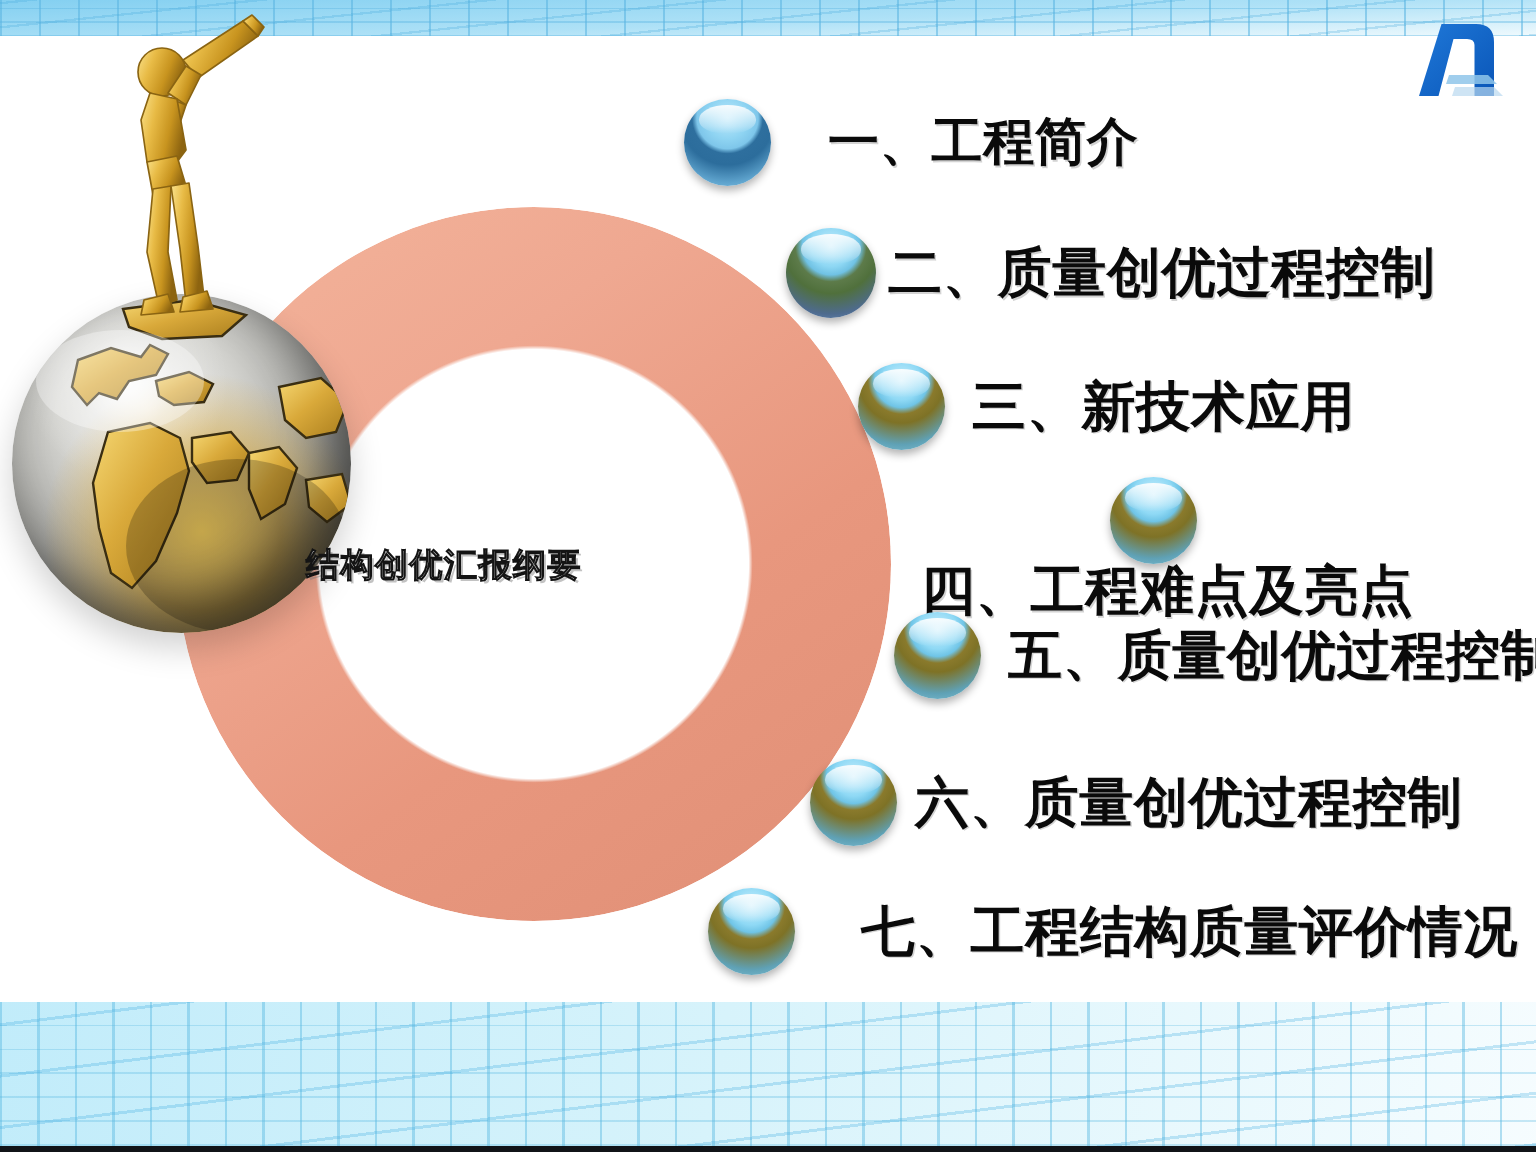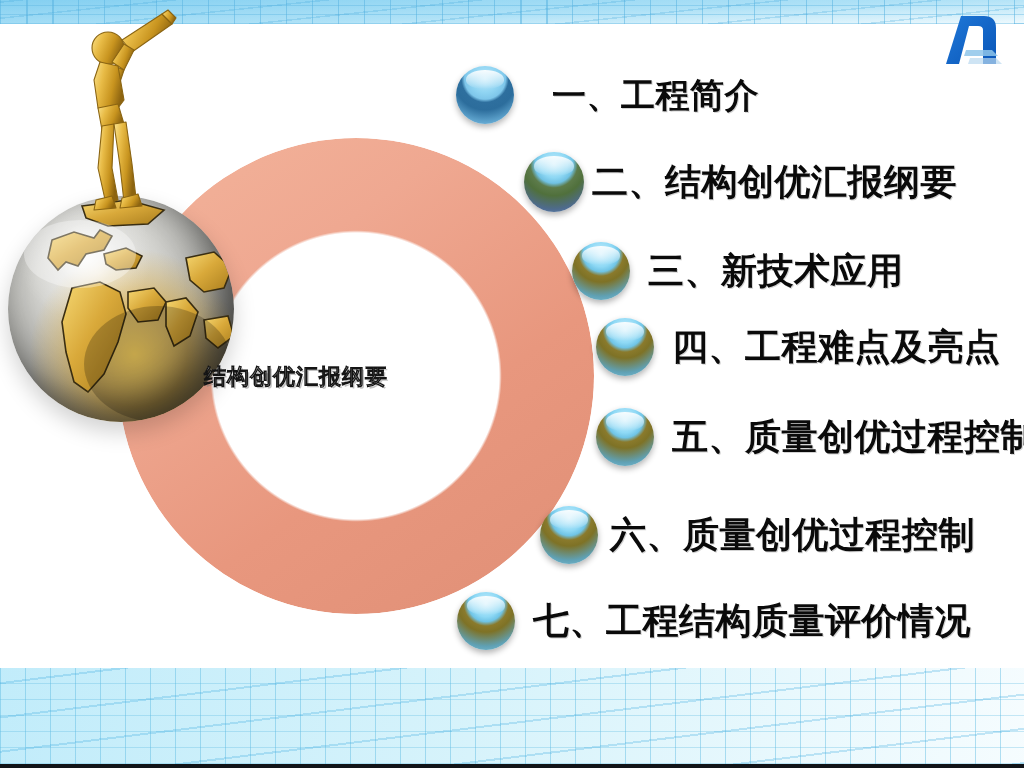--- a/index.html
+++ b/index.html
@@ -233,48 +233,48 @@
 
     <div class="outline-item" style="left:456px;top:66px;">
       <span class="bullet" style="width:58px;height:58px;background:
               radial-gradient(circle at 50% 22%, #bfe9fb 0%, #8fd4f2 26%, #7ec6ea 38%, #2e6f9e 44%, #2c6d9c 58%, #5ea3cd 80%, #8ecbe8 100%);"></span>
       <span class="item-label" style="margin-left:38px;font-size:34px;">一、工程简介</span>
     </div>
 
     <div class="outline-item" style="left:524px;top:152px;">
       <span class="bullet" style="width:60px;height:60px;background:
               radial-gradient(circle at 50% 20%, #c8edfb 0%, #8fd8f4 24%, #70c2e4 34%, #5d7b4a 42%, #50703c 56%, #4e6b8e 80%, #6f93c4 100%);"></span>
-      <span class="item-label" style="margin-left:8px;font-size:36px;">二、结构创优汇报纲要</span>
+      <span class="item-label" style="margin-left:8px;font-size:36px;">二、质量创优过程控制</span>
     </div>
 
     <div class="outline-item" style="left:572px;top:242px;">
       <span class="bullet" style="width:58px;height:58px;background:
               radial-gradient(circle at 50% 20%, #caeefc 0%, #8fd9f5 24%, #6fc4e6 33%, #8a7a2c 41%, #7e7226 52%, #5fa1b5 78%, #86c6dd 100%);"></span>
       <span class="item-label" style="margin-left:18px;font-size:36px;">三、新技术应用</span>
     </div>
 
-    <div class="outline-item" style="left:596px;top:318px;">
+    <div class="outline-item" style="left:596px;top:318px;flex-direction:column;">
       <span class="bullet" style="width:58px;height:58px;background:
               radial-gradient(circle at 50% 20%, #caeefc 0%, #8fd9f5 24%, #6fc4e6 33%, #8a7a2c 41%, #7e7226 52%, #5fa1b5 78%, #86c6dd 100%);"></span>
       <span class="item-label" style="margin-left:18px;font-size:36px;">四、工程难点及亮点</span>
     </div>
 
     <div class="outline-item" style="left:596px;top:408px;">
       <span class="bullet" style="width:58px;height:58px;background:
               radial-gradient(circle at 50% 20%, #caeefc 0%, #8fd9f5 24%, #6fc4e6 33%, #8a7a2c 41%, #7e7226 52%, #5fa1b5 78%, #86c6dd 100%);"></span>
       <span class="item-label" style="margin-left:18px;font-size:36px;">五、质量创优过程控制</span>
     </div>
 
     <div class="outline-item" style="left:540px;top:506px;">
       <span class="bullet" style="width:58px;height:58px;background:
               radial-gradient(circle at 50% 20%, #caeefc 0%, #8fd9f5 24%, #6fc4e6 33%, #8a7a2c 41%, #7e7226 52%, #5fa1b5 78%, #86c6dd 100%);"></span>
       <span class="item-label" style="margin-left:12px;font-size:36px;">六、质量创优过程控制</span>
     </div>
 
-    <div class="outline-item" style="left:457px;top:592px;">
+    <div class="outline-item" style="left:472px;top:592px;gap:26px;">
       <span class="bullet" style="width:58px;height:58px;background:
               radial-gradient(circle at 50% 20%, #caeefc 0%, #8fd9f5 24%, #6fc4e6 33%, #8a7a2c 41%, #7e7226 52%, #5fa1b5 78%, #86c6dd 100%);"></span>
       <span class="item-label" style="margin-left:18px;font-size:36px;">七、工程结构质量评价情况</span>
     </div>
 
   </div>
 
 </div>
 
 </body></html>

